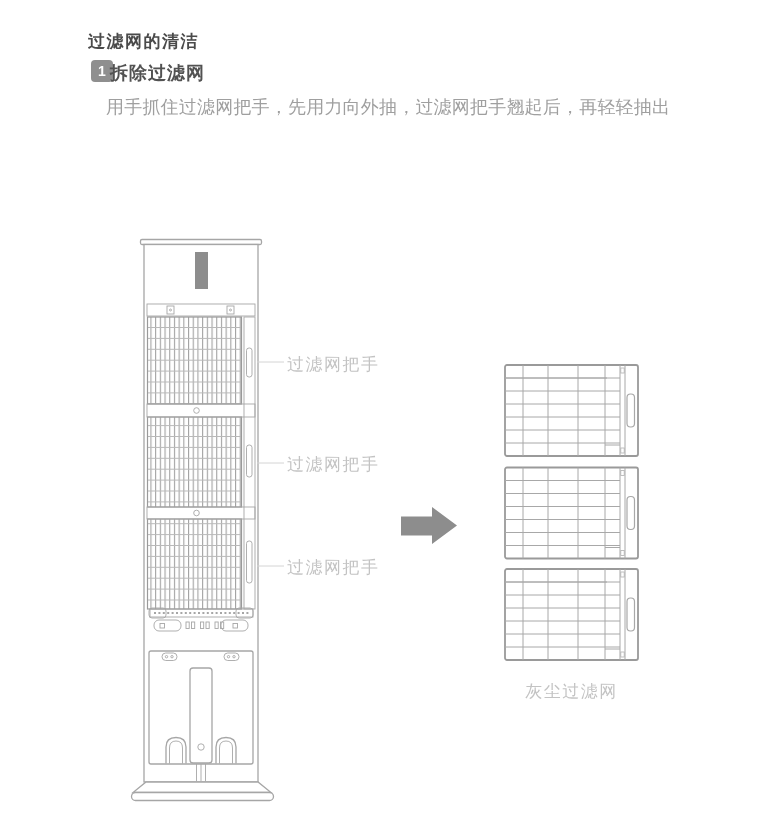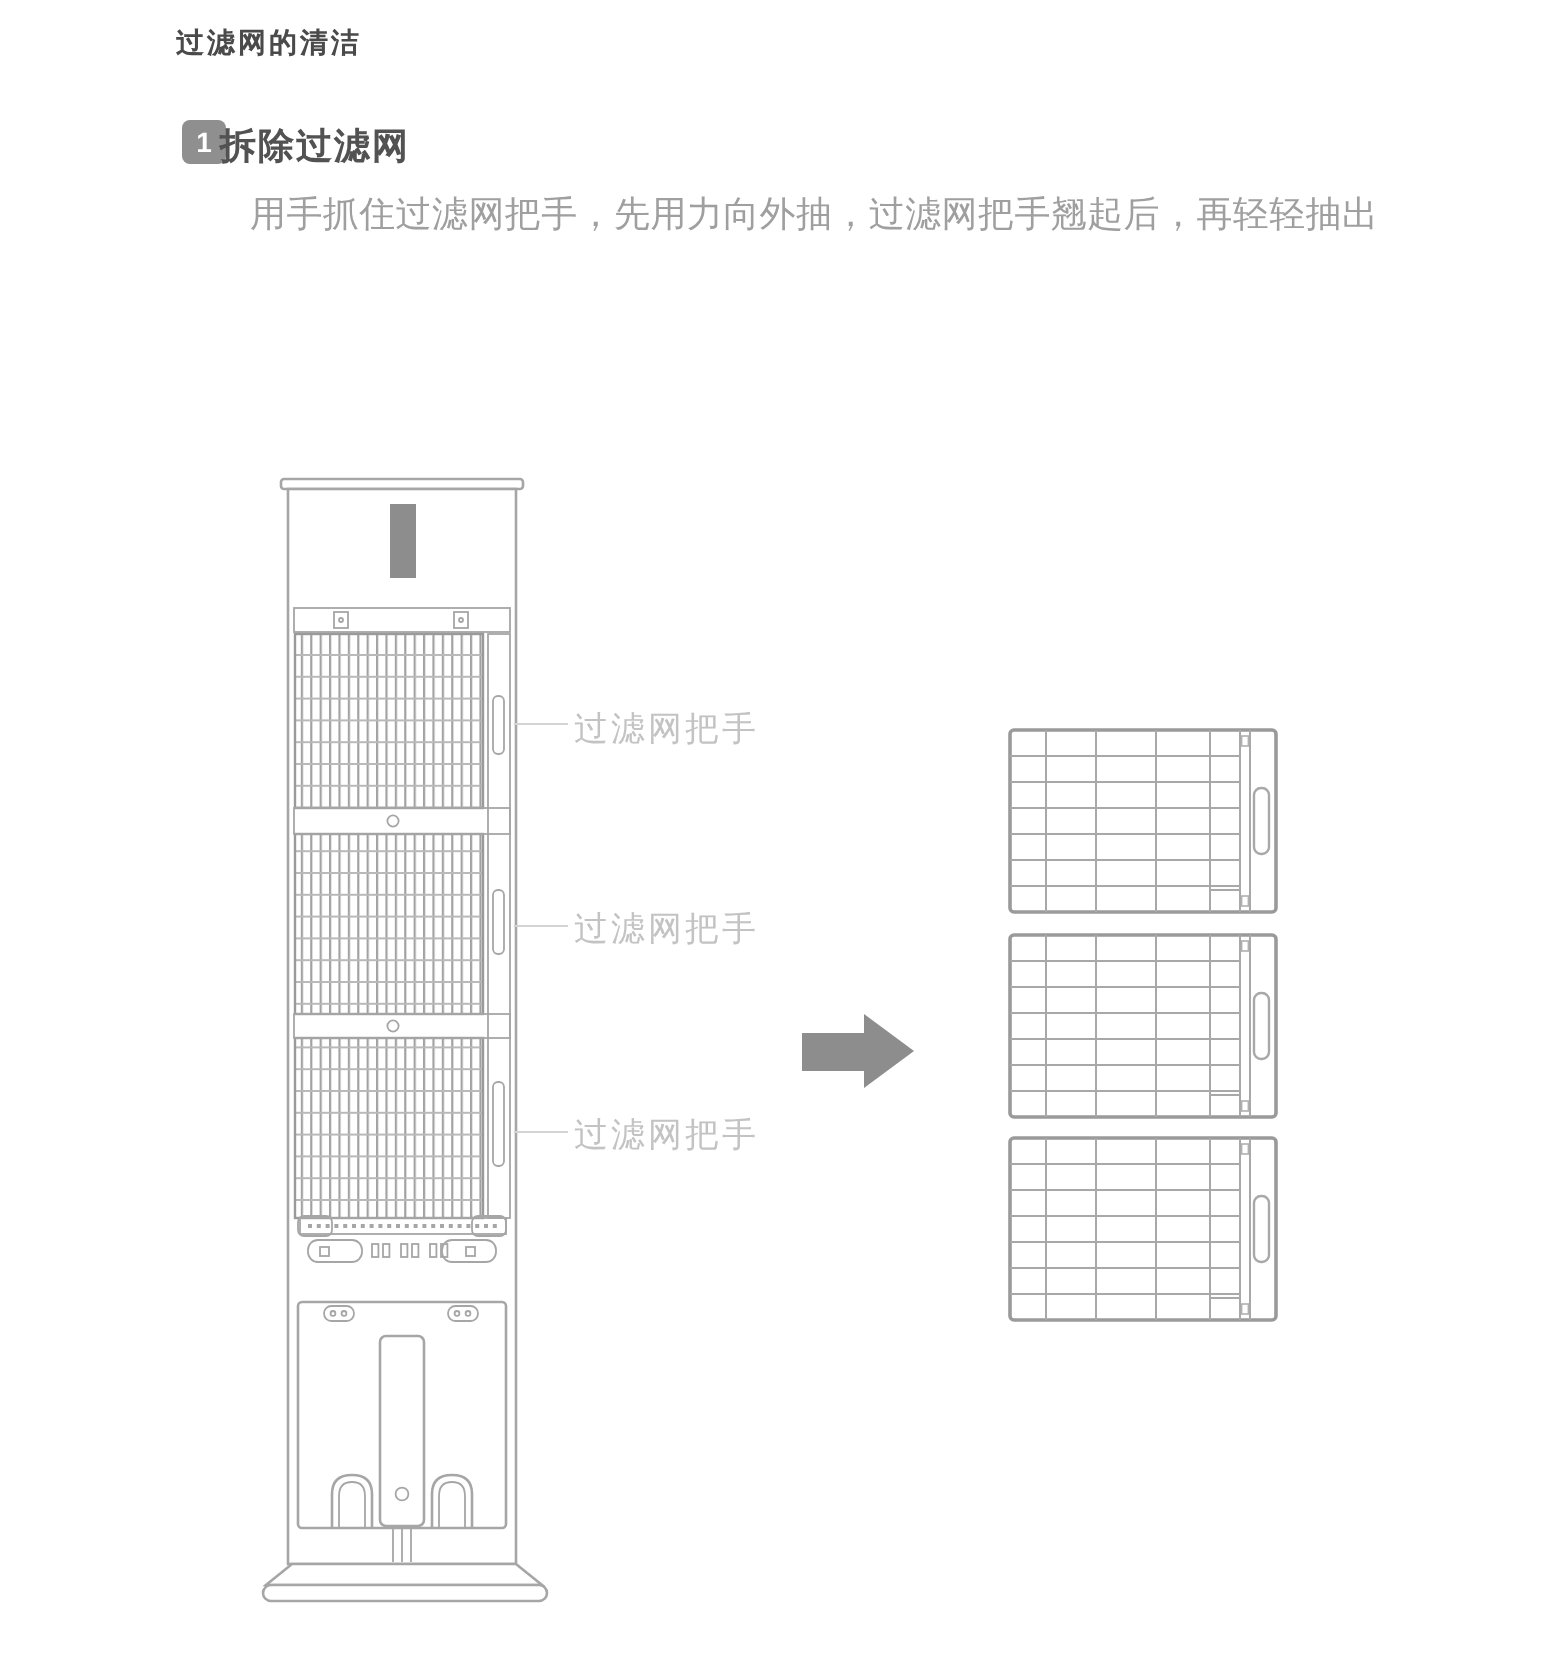--- a/index.html
+++ b/index.html
@@ -1,23 +1,23 @@
 <!DOCTYPE html>
 <html style="--heading_text: #4a4a4a; --step_title: #525252; --body_text: #9f9f9f; --label_text: #c3c3c3; --badge_bg: #8f8f8f; --outline: #a6a6a6; --grid_edge: #9a9a9a; --dark_accent: #8d8d8d; --leader_line: #d4d4d4;"><head>
 <meta charset="utf-8">
 <style>
   html,body{margin:0;padding:0;background:#ffffff;}
   body{font-family:"Liberation Sans","DejaVu Sans",sans-serif;}
   .canvas{position:relative;width:772px;height:829px;background:#ffffff;overflow:hidden;}
   .abs{position:absolute;white-space:nowrap;}
-  #pageTitle{left:88px;top:13px;font-size:14px;font-weight:600;color:var(--heading_text);letter-spacing:1.5px;}
+  #pageTitle{left:88px;top:30px;font-size:17px;font-weight:600;color:var(--heading_text);letter-spacing:1.5px;}
   #stepBadge{left:91px;top:60px;width:22px;height:22px;background:var(--badge_bg);color:#ffffff;
              border-radius:4px;font-size:14px;font-weight:600;display:flex;align-items:center;justify-content:center;}
   #stepTitle{left:110px;top:61px;font-size:18px;font-weight:600;color:var(--step_title);letter-spacing:1px;}
-  .bodyLine{left:125px;font-size:18px;color:var(--body_text);letter-spacing:0.2px;}
+  .bodyLine{left:106px;font-size:18px;color:var(--body_text);letter-spacing:0.2px;}
   #bodyLine1{top:95px;}
   #bodyLine2{top:123px;}
   .handleLabel{left:287px;font-size:17px;color:var(--label_text);letter-spacing:1.5px;}
   #handleLabel1{top:353px;}
   #handleLabel2{top:453px;}
   #handleLabel3{top:556px;}
   #panelCaption{left:505px;top:680px;width:133px;text-align:center;font-size:17px;
                 color:var(--label_text);letter-spacing:1.5px;}
   svg{position:absolute;left:0;top:0;}
   .st{fill:#ffffff;stroke:var(--outline);stroke-width:1.3;}
@@ -166,13 +166,14 @@
   <div class="abs" id="pageTitle">过滤网的清洁</div>
 
   <div class="abs" id="stepBadge">1</div>
   <div class="abs" id="stepTitle">拆除过滤网</div>
   <div class="abs bodyLine" id="bodyLine1">用手抓住过滤网把手，先用力向外抽，过滤网把手翘起后，再轻轻抽出</div>
 
   <div class="abs handleLabel" id="handleLabel1">过滤网把手</div>
   <div class="abs handleLabel" id="handleLabel2">过滤网把手</div>
   <div class="abs handleLabel" id="handleLabel3">过滤网把手</div>
 
+  <div class="abs" id="panelCaption">灰尘过滤网</div>
 </div>
 
 </body></html>

